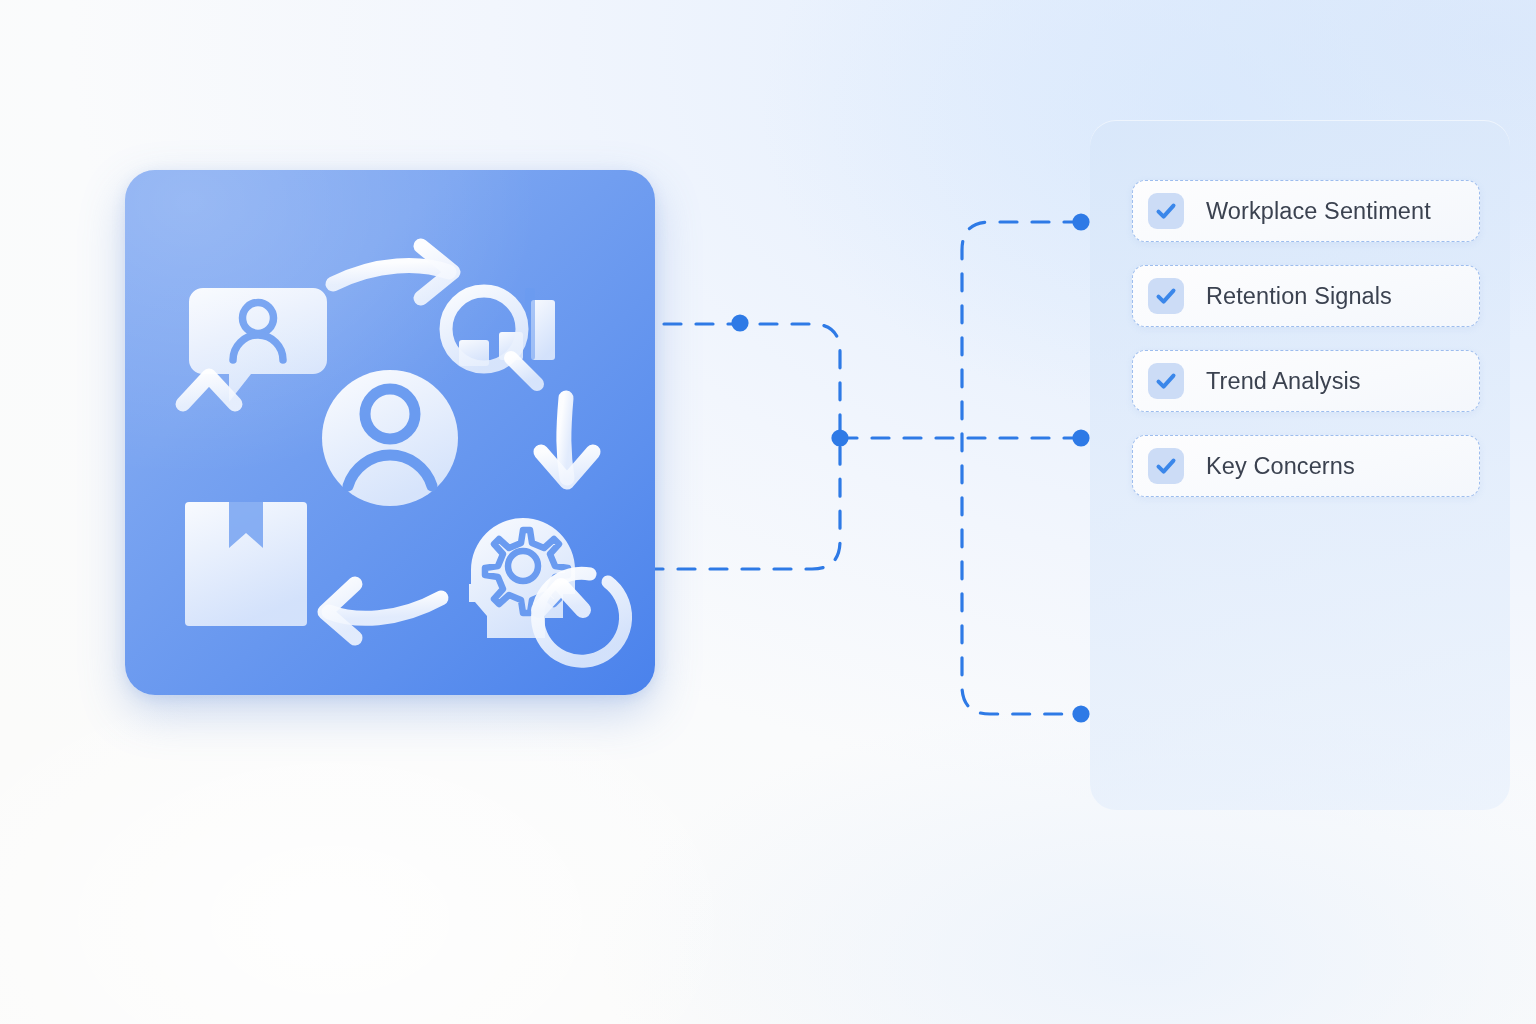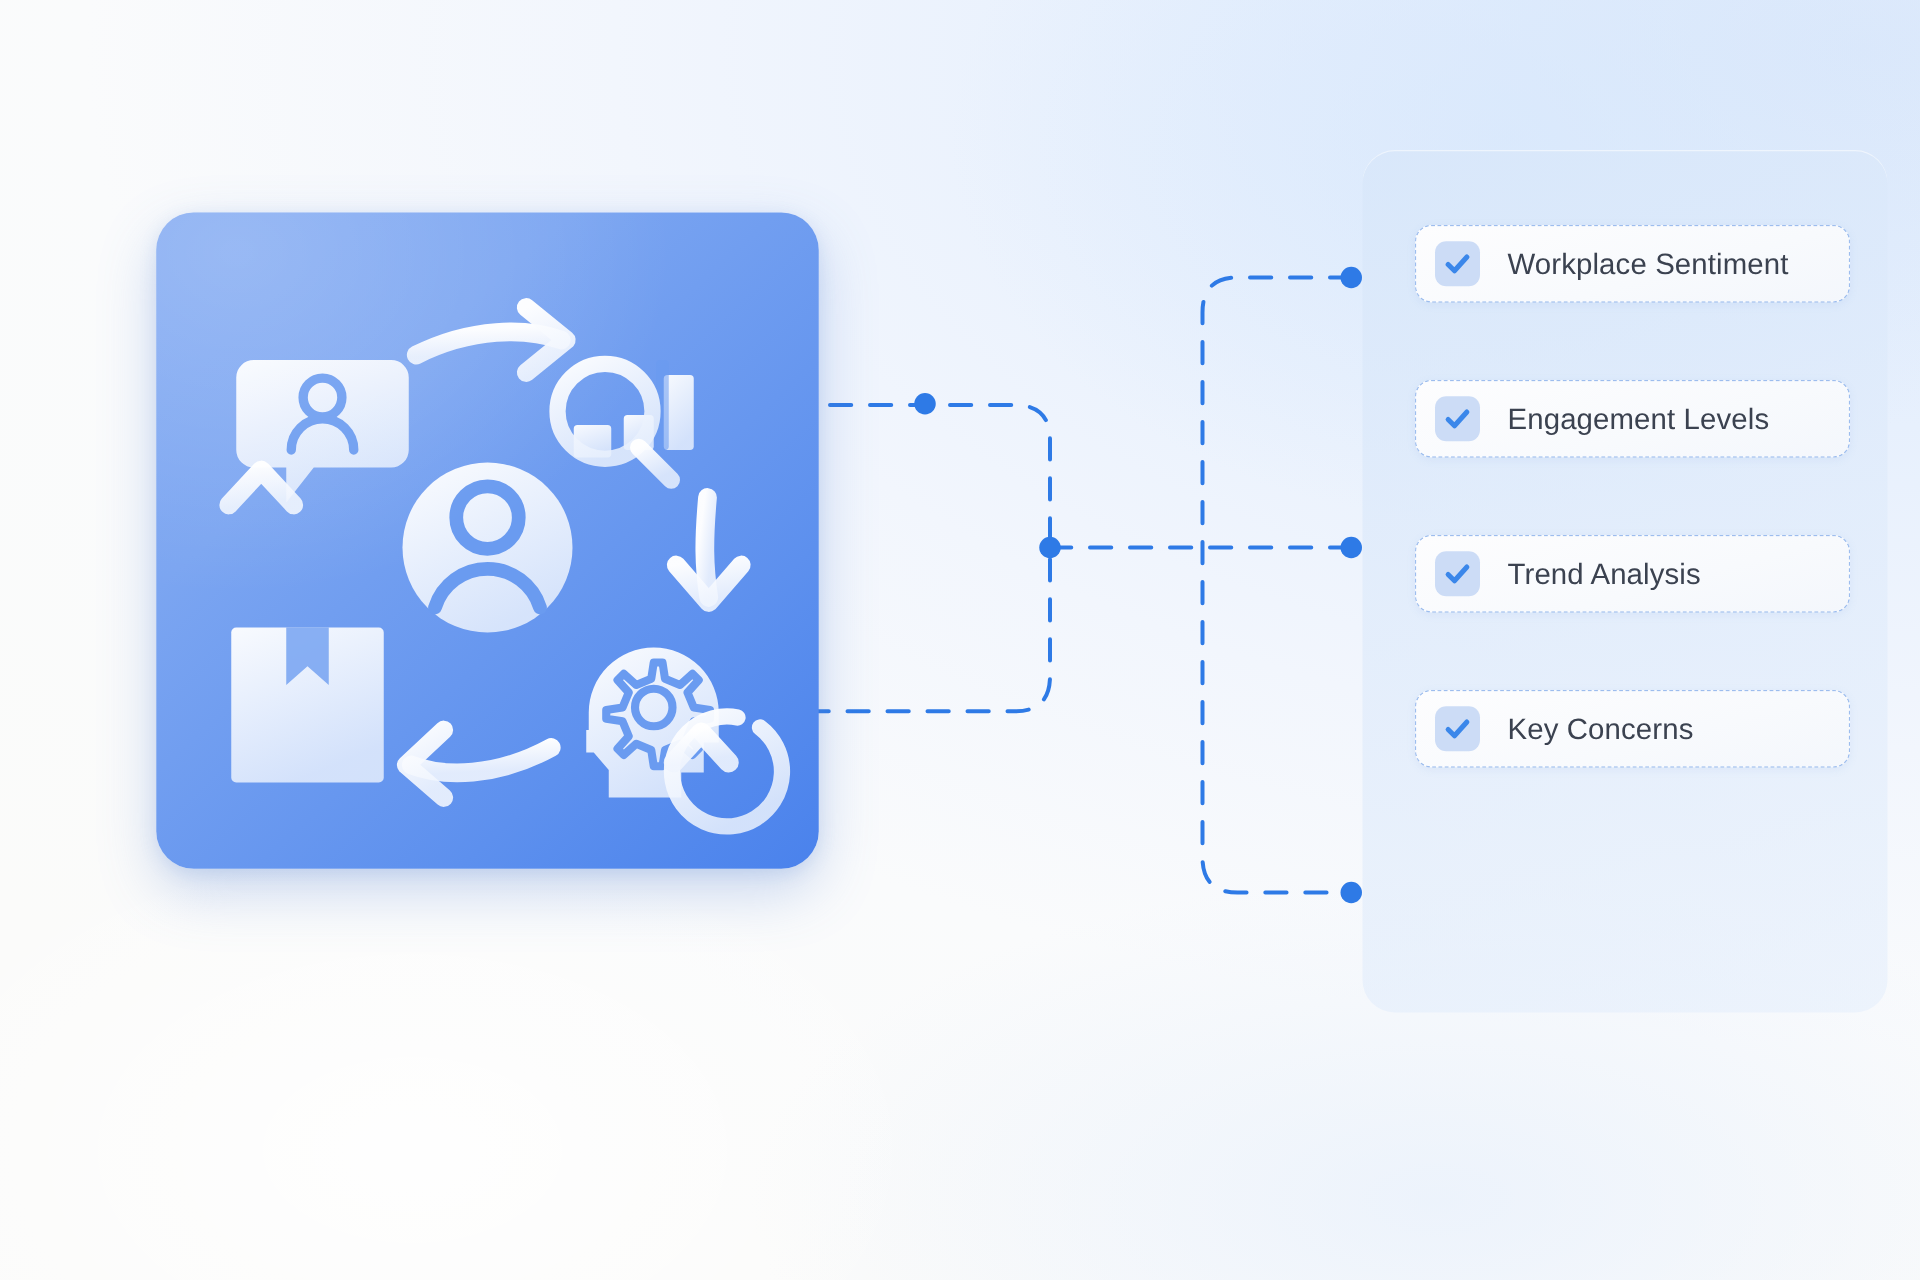--- a/index.html
+++ b/index.html
@@ -76,21 +76,21 @@
     background: linear-gradient(160deg, rgba(216,231,250,.82) 0%, rgba(223,235,251,.74) 45%, rgba(231,240,252,.66) 100%);
     box-shadow: inset 0 1px 0 rgba(255,255,255,.55);
   }
 
   #checklist {
     position: absolute;
     left: 42px; top: 60px;
     width: 348px;
     display: flex;
     flex-direction: column;
-    gap: 62px;
+    gap: 23px;
   }
 
   .check-item {
     position: relative;
     height: 62px;
     border-radius: 13px;
     border: 1.6px dashed #9dbdee;
     background: linear-gradient(165deg, #fdfdfe 0%, #f8fafd 60%, #f4f7fc 100%);
     display: flex;
     align-items: center;
@@ -236,29 +236,29 @@
 
       <div class="check-item">
         <span class="check-box">
           <svg width="24" height="24" viewBox="0 0 24 24">
             <path d="M4.5 12.6 L 9.6 17.6 L 19.5 6.6" fill="none" stroke="#3b87ea" stroke-width="4" stroke-linecap="round" stroke-linejoin="round"></path>
           </svg>
         </span>
         <span class="check-label">Workplace Sentiment</span>
       </div>
 
-
-      <div class="check-item">
-        <span class="check-box">
-          <svg width="24" height="24" viewBox="0 0 24 24">
-            <path d="M4.5 12.6 L 9.6 17.6 L 19.5 6.6" fill="none" stroke="#3b87ea" stroke-width="4" stroke-linecap="round" stroke-linejoin="round"></path>
-          </svg>
-        </span>
-        <span class="check-label">Engagement Levels</span>
-      </div>
+      <div class="check-item">
+        <span class="check-box">
+          <svg width="24" height="24" viewBox="0 0 24 24">
+            <path d="M4.5 12.6 L 9.6 17.6 L 19.5 6.6" fill="none" stroke="#3b87ea" stroke-width="4" stroke-linecap="round" stroke-linejoin="round"></path>
+          </svg>
+        </span>
+        <span class="check-label">Retention Signals</span>
+      </div>
+
 
       <div class="check-item">
         <span class="check-box">
           <svg width="24" height="24" viewBox="0 0 24 24">
             <path d="M4.5 12.6 L 9.6 17.6 L 19.5 6.6" fill="none" stroke="#3b87ea" stroke-width="4" stroke-linecap="round" stroke-linejoin="round"></path>
           </svg>
         </span>
         <span class="check-label">Trend Analysis</span>
       </div>
 

